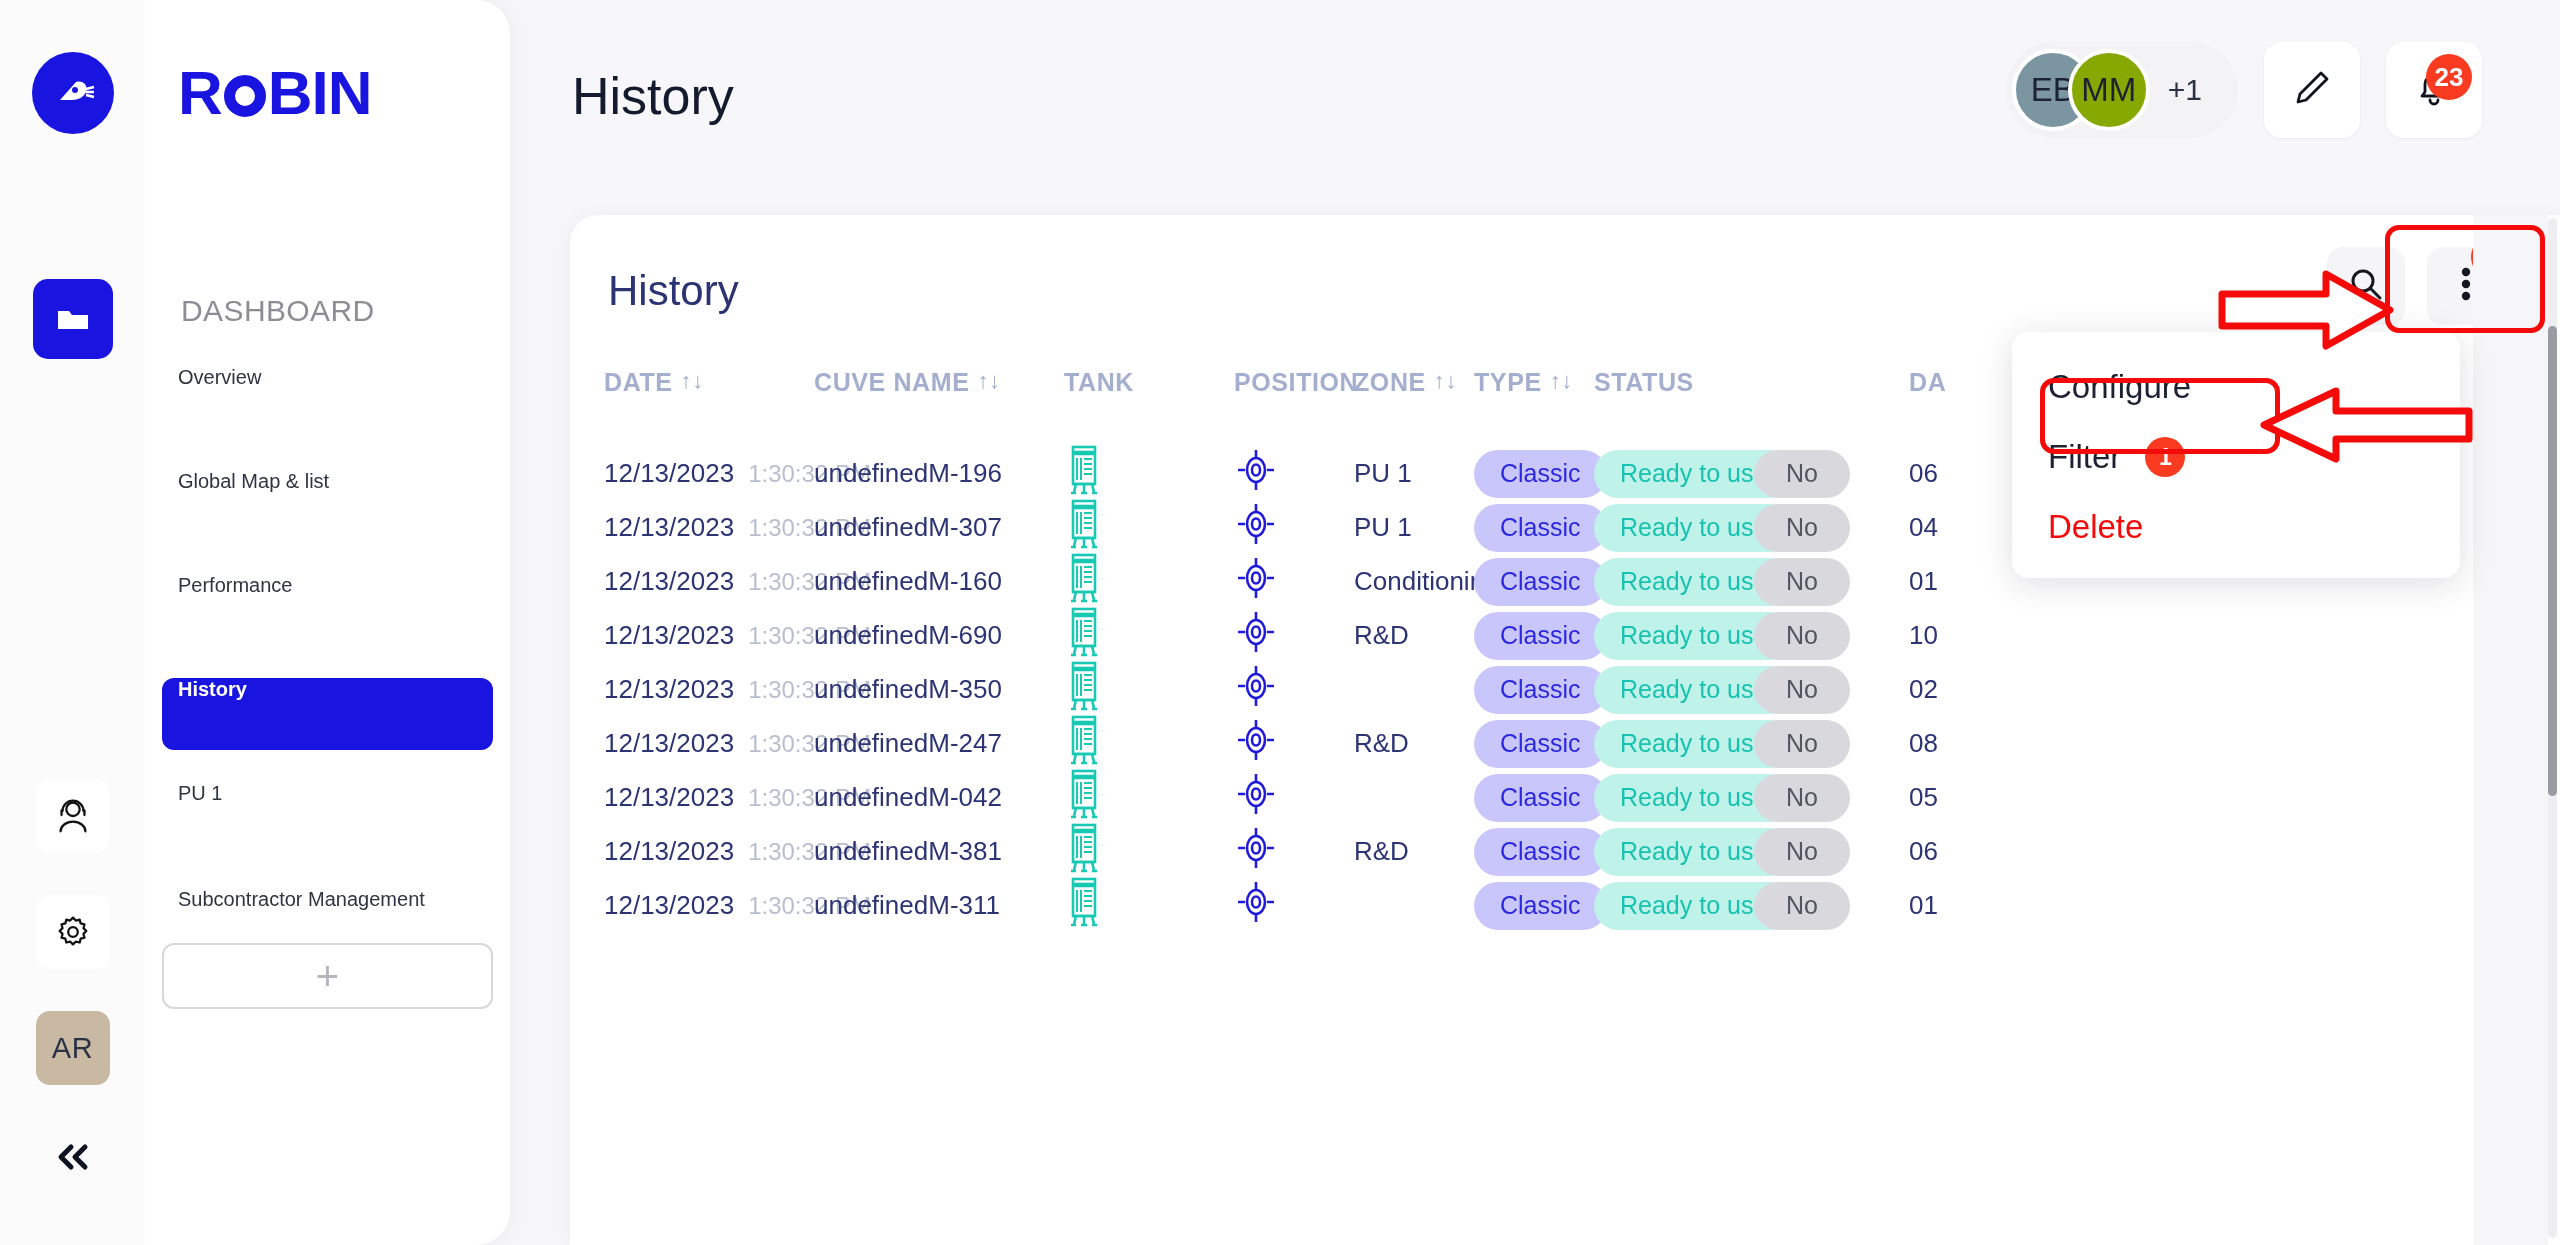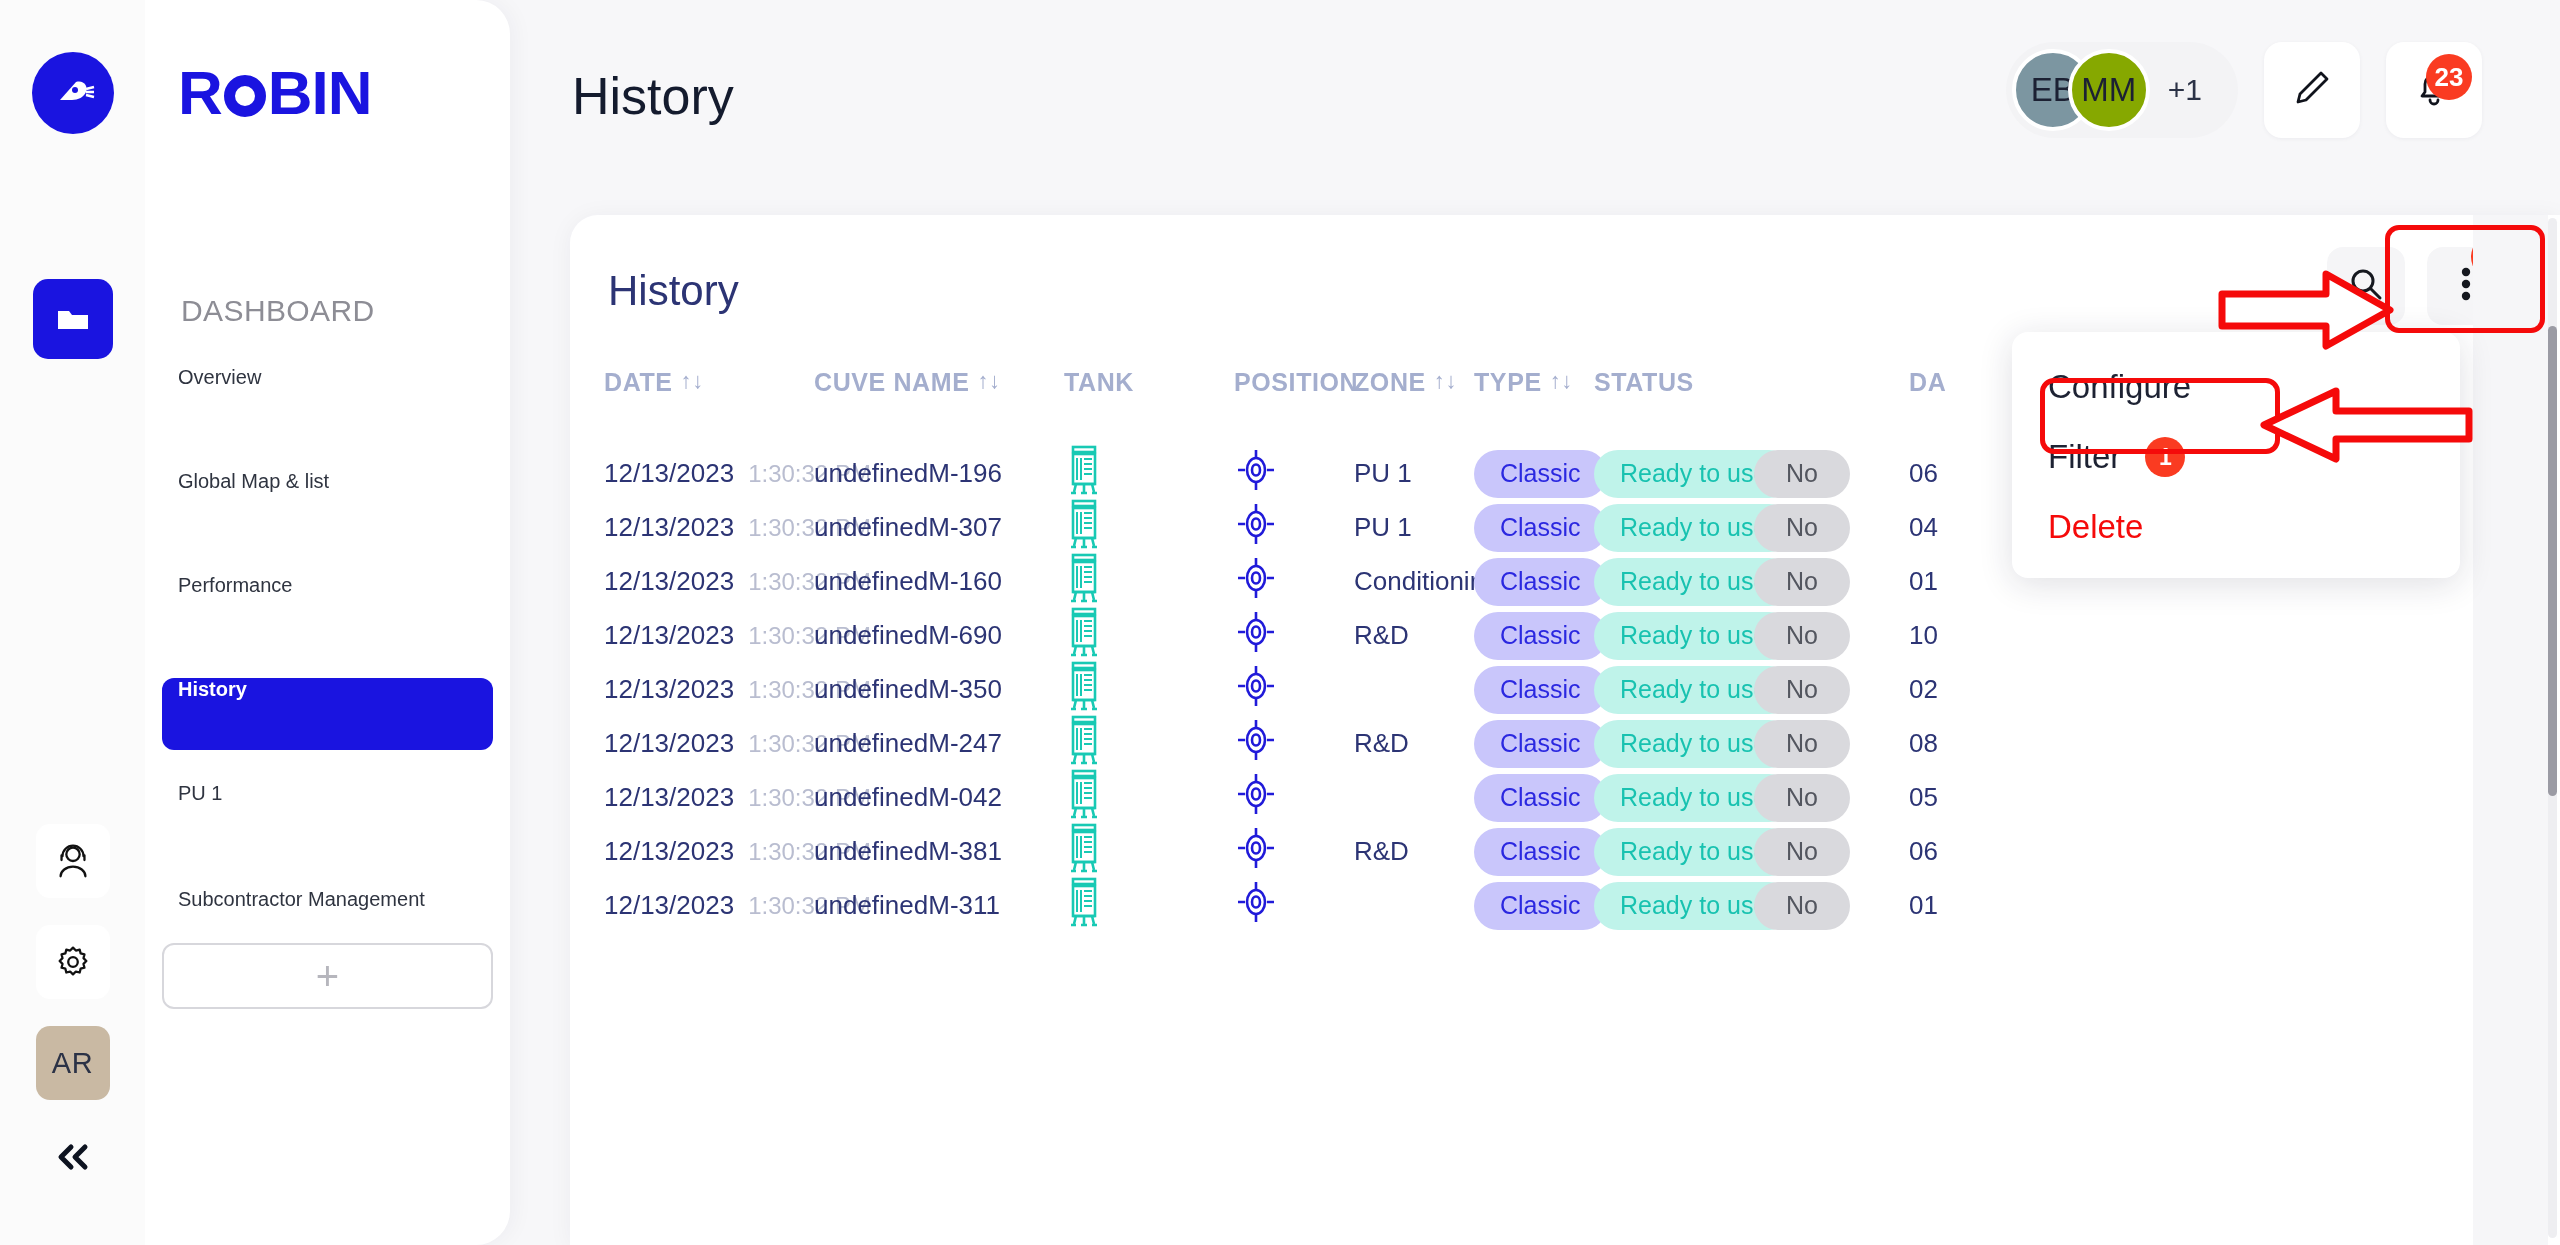--- a/index.html
+++ b/index.html
@@ -26,21 +26,21 @@
     display: flex; align-items: center; justify-content: center;
   }
   .rail-folder {
     margin-top: 145px;
     width: 80px; height: 80px; border-radius: 15px;
     background: #1a14e0;
     display: flex; align-items: center; justify-content: center;
   }
   .rail-bottom {
     position: absolute; left: 0; bottom: 58px; width: 145px;
-    display: flex; flex-direction: column; align-items: center; gap: 27px;
+    display: flex; flex-direction: column; align-items: center; gap: 42px;
   }
   .rail-btn {
     width: 74px; height: 74px; border-radius: 14px;
     background: #ffffff;
     display: flex; align-items: center; justify-content: center;
   }
   .rail-avatar {
     width: 74px; height: 74px; border-radius: 14px;
     background: #c9b9a3; color: #2b3246;
     display: flex; align-items: center; justify-content: center;

